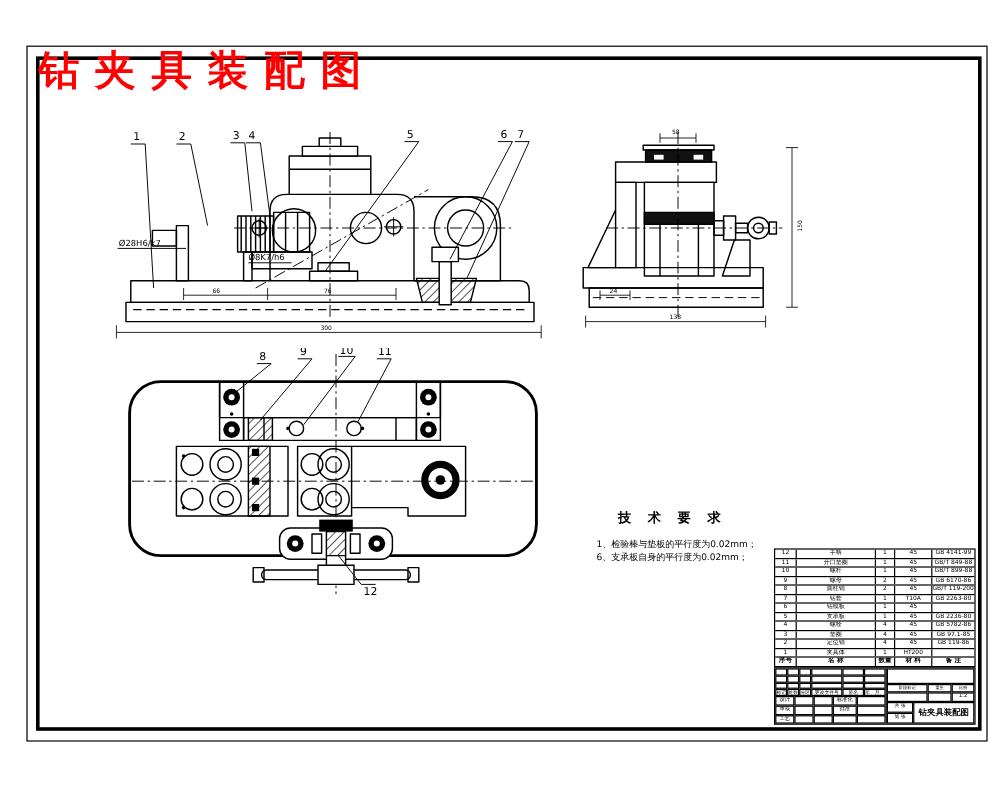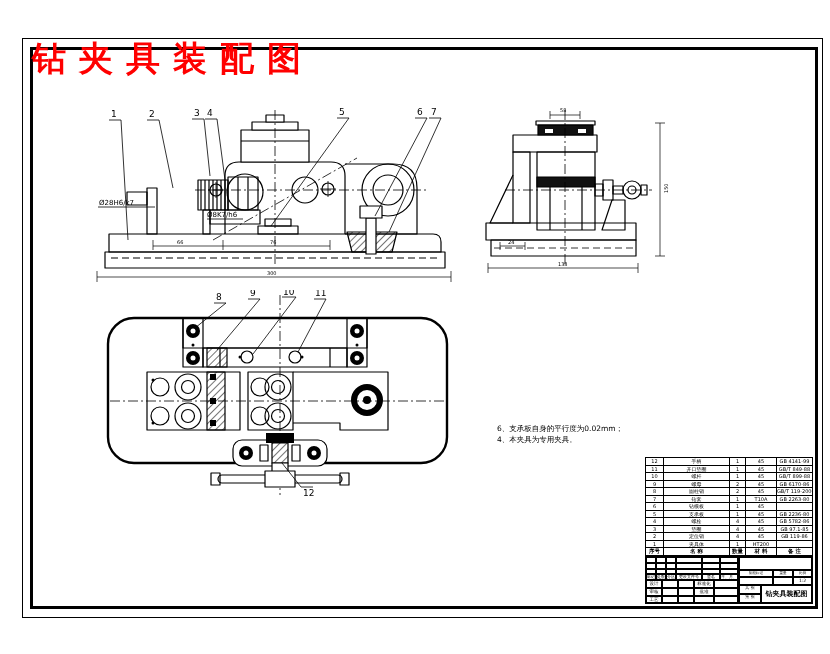--- a/index.html
+++ b/index.html
@@ -273,22 +273,23 @@
       </g>
       <text x="116" y="10" font-size="9">8</text>
       <text x="150" y="6" font-size="9">9</text>
       <text x="183" y="5" font-size="9">10</text>
       <text x="215" y="6" font-size="9">11</text>
       <text x="203" y="206" font-size="9">12</text>
     </svg>
   </div>
 
   <div id="tech">
+    <div class="th">技 术 要 求</div>
+    <div class="tl">1、检验棒与垫板的平行度为0.02mm；</div>
     <div class="tl">6、支承板自身的平行度为0.02mm；</div>
-    <div class="tl">4、本夹具为专用夹具。</div>
   </div>
 
   <div id="plist">
     <div style="display:flex;flex-direction:column;flex:1;">
         <div class="prow">
           <div class="pcell c-no">12</div>
           <div class="pcell c-name">手柄</div>
           <div class="pcell c-qty">1</div>
           <div class="pcell c-mat">45</div>
           <div class="pcell c-note">GB 4141-99</div>

